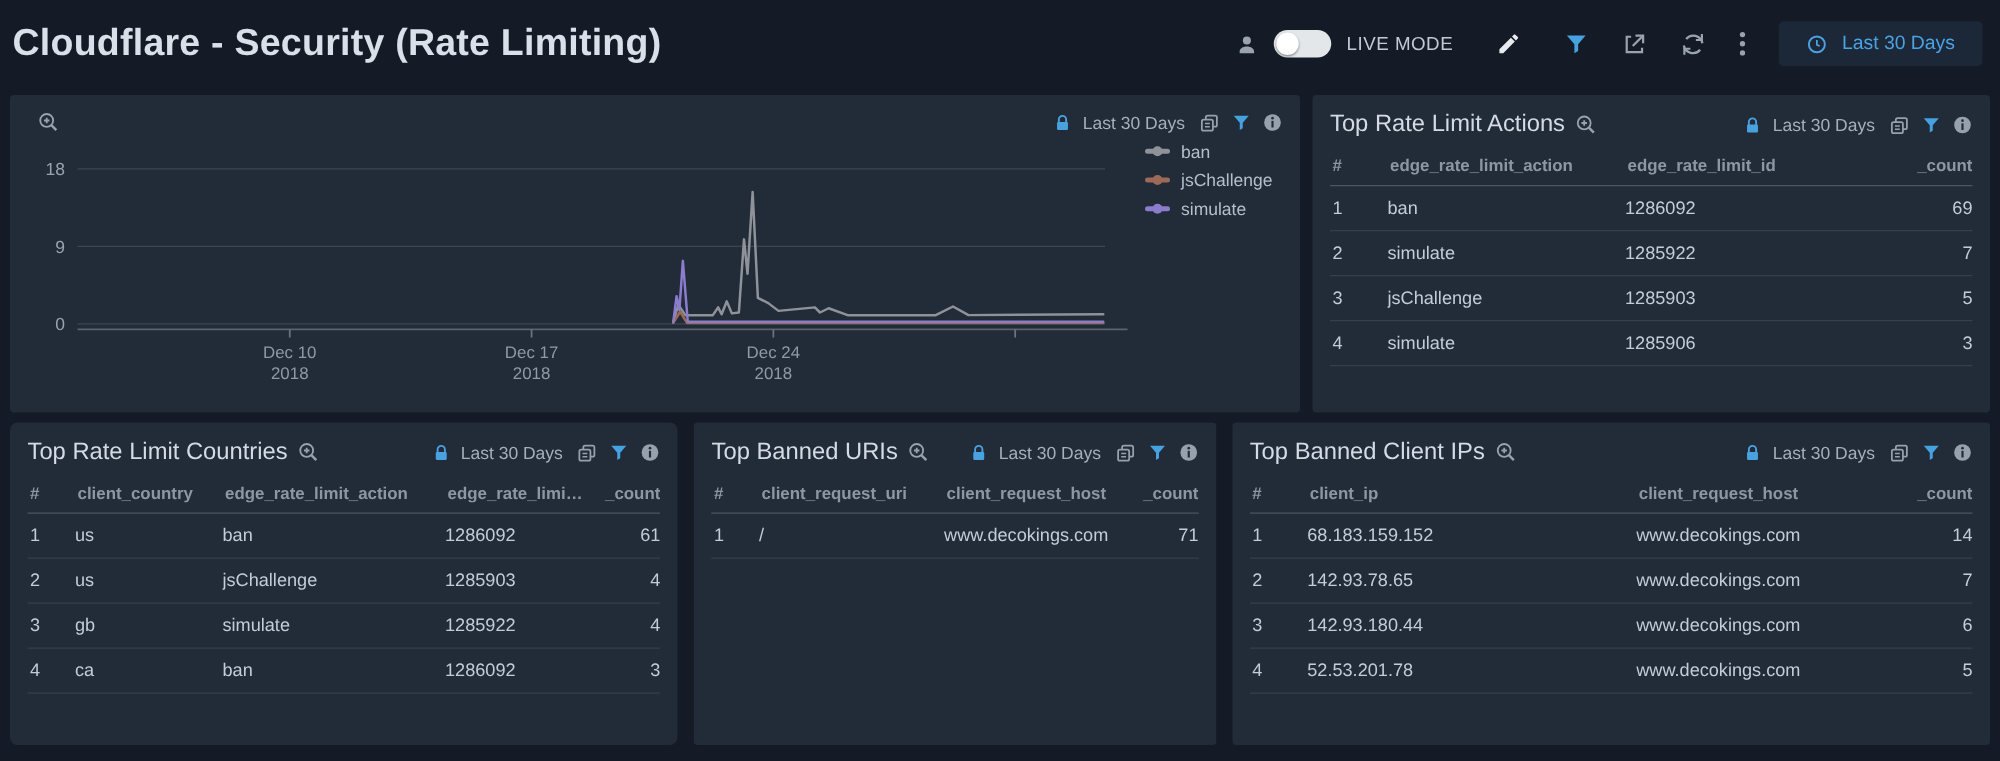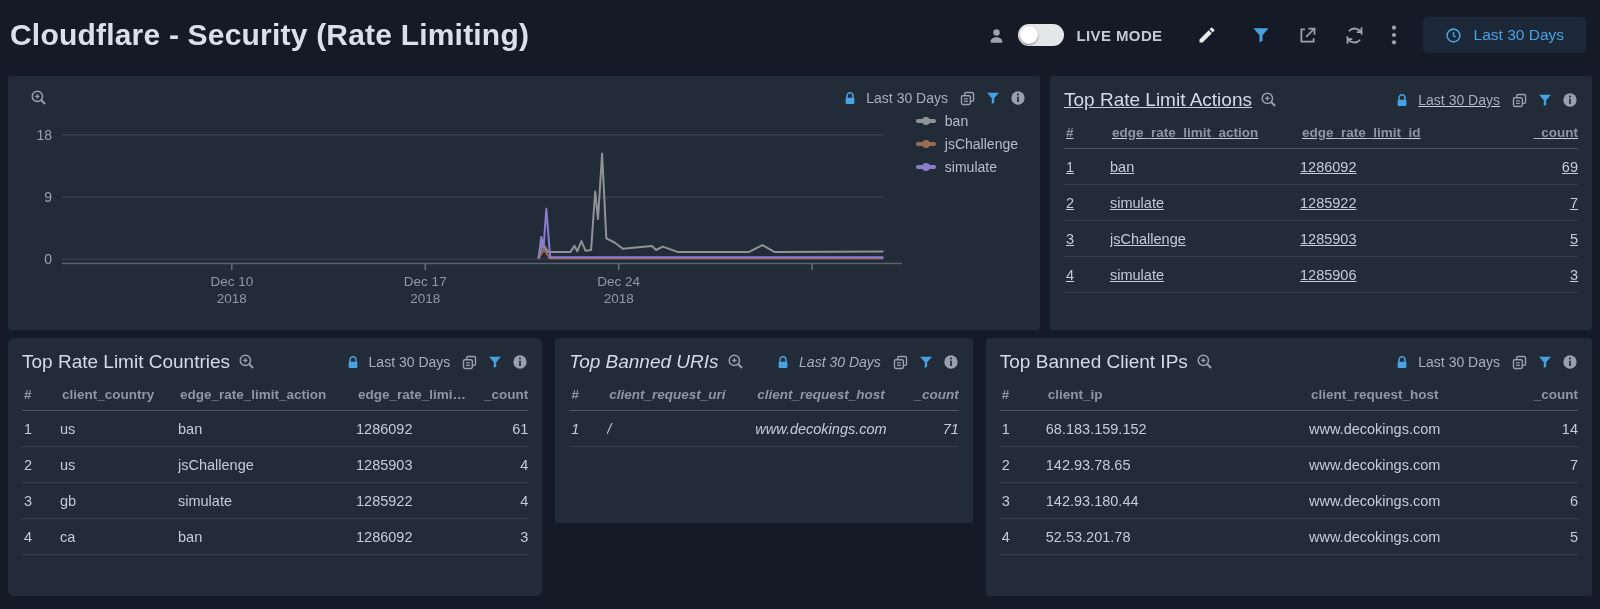--- a/index.html
+++ b/index.html
@@ -13,33 +13,33 @@
   }
 
   
   .topbar { height:70px; display:flex; align-items:center; justify-content:space-between; padding:0 14px 0 10px;gap:8px; }
   .page-title { font-size:30px; font-weight:700; color:#d9e0e9; letter-spacing:.2px; margin:0; }
   .top-controls { display:flex; align-items:center; gap:0; }
   .ctl { display:flex; align-items:center; justify-content:center; height:38px; cursor:pointer; }
   .ctl svg { display:block; } .gap-md { margin-left:26px; } .gap-lg { margin-left:34px; }
   .toggle { width:46px; height:22px; border-radius:12px; background:#e3e7ea; position:relative; margin-left:12px; }
   .toggle .knob { position:absolute; left:2px; top:2px; width:18px; height:18px; border-radius:50%; background:#ffffff; box-shadow:0 1px 2px rgba(0,0,0,.45); }
-  .live-label { margin-left:12px; font-size:15px; font-weight:700; color:#c2cad3; letter-spacing:.4px; }
+  .live-label { margin-left:12px; font-size:15px; font-weight:400; color:#c2cad3; letter-spacing:.4px; }
   .time-btn { display:flex; align-items:center; gap:12px; background:#1c2737; border-radius:4px; padding:9px 22px; color:#4ba2e2; font-size:15.5px; cursor:pointer; }
 
   
   .dash { padding:6px 8px 0 8px; }
   .prow { display:flex; }
   .prow1 { gap:10px; margin-bottom:8px; }
   .prow2 { gap:13px; }
   .panel { background:#222b38; border-radius:3px; }
   .p-chart { width:1032px; height:254px; }
-  .p-actions { width:542px; height:254px;text-decoration:underline; }
+  .p-actions { width:542px; height:254px; }
   .p-countries { width:572px; height:258px;border-radius:6px; }
-  .p-uris { width:447px; height:185px;font-style:italic; }
+  .p-uris { width:447px; height:258px; }
   .p-ips { width:649px; height:258px; }
 
   .panel-head { display:flex; align-items:center; padding:13px 14px 4px 14px; }
   .panel-title { font-size:19px; font-weight:500; color:#d4dbe4; white-space:nowrap; }
   .zoom-ic { margin-left:8px; cursor:pointer; display:flex; }
   .panel-ctls { margin-left:auto; display:flex; align-items:center; gap:9px; }
   .range-label { font-size:14px; color:#a6afbb; white-space:nowrap; margin-right:2px; }
   .pic { display:flex; cursor:pointer; }
 
   

